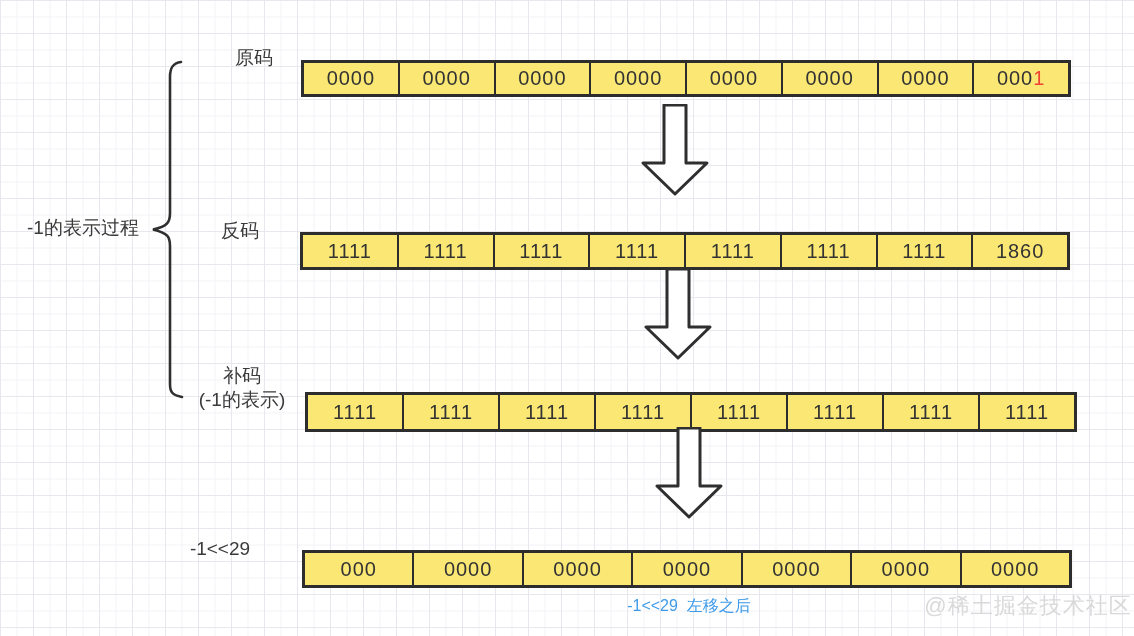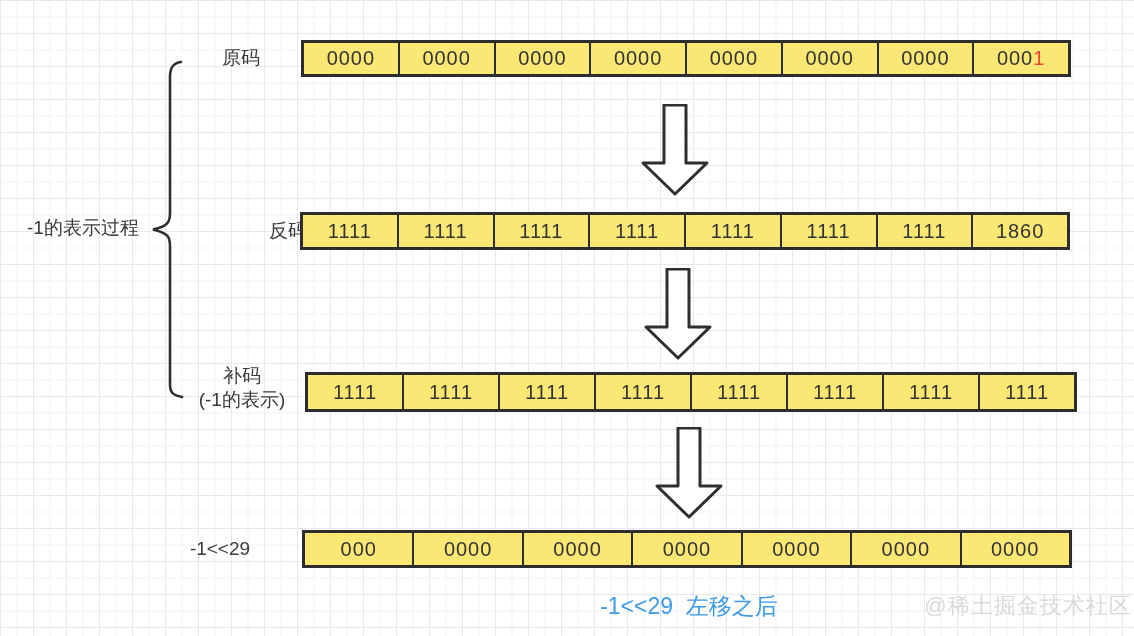--- a/index.html
+++ b/index.html
@@ -16,45 +16,46 @@
   }
   .abs{position:absolute;}
   .centered{transform:translate(-50%,-50%);white-space:nowrap;}
   .label{
     color:#3a3a3a;font-size:19px;line-height:24px;text-align:center;
   }
   .bar{
     display:flex;box-sizing:border-box;
     border:3px solid var(--cell-border,#2d2d2d);
     background:var(--cell-fill,#fbe874);
+    margin-top:20px;
   }
   .cell{
     flex:1;display:flex;align-items:center;justify-content:center;
     font-size:20px;letter-spacing:1px;color:var(--text,#333);
     border-left:2px solid var(--cell-border,#2d2d2d);
     overflow:hidden;
   }
   .cell:first-child{border-left:none;}
-  .caption{color:var(--blue,#3d9be9);font-size:23px;white-space:pre;}
+  .caption{color:var(--blue,#3d9be9);font-size:16px;white-space:pre;}
   .watermark{color:var(--watermark,#d9d9d9);font-size:22px;letter-spacing:1px;}
   svg{display:block;}
 </style>
 </head>
 <body>
 
 <div id="canvas" style="--cell-fill: #fbe874; --cell-border: #2d2d2d; --text: #333333; --blue: #3d9be9; --watermark: #d9d9d9;">
 
   <svg class="abs" style="left:140px;top:50px;" width="60" height="360" viewBox="0 0 60 360">
     <path d="M 41 12 C 32 13 30 19 30 27 L 30 163 C 30 172 28 176 13 179.5 C 28 183 30 187 30 196 L 30 334 C 30 342 32 345 42 347" fill="none" stroke="#2f2f2f" stroke-width="2.6" stroke-linecap="round"></path>
   </svg>
 
   <div class="abs centered label" style="left:83px;top:228px;">-1的表示过程</div>
 
   <div id="rows-layer">
-      <div class="abs centered label" style="left: 241px; top: 58px;">
+      <div class="abs centered label" style="left: 254px; top: 58px;">
         <div>原码</div>
       </div>
       <div class="abs bar" style="left: 301px; top: 40px; width: 770px; height: 37px;">
         <div class="cell">
           <span>0000</span>
         </div>
         <div class="cell">
           <span>0000</span>
         </div>
         <div class="cell">
@@ -70,21 +71,21 @@
           <span>0000</span>
         </div>
         <div class="cell">
           <span>0000</span>
         </div>
         <div class="cell">
           <span>000</span>
           <span style="color: rgb(240, 65, 52);">1</span>
         </div>
       </div>
-      <div class="abs centered label" style="left: 240px; top: 231px; margin-left: 48px;">
+      <div class="abs centered label" style="left: 240px; top: 231px;">
         <div>反码</div>
       </div>
       <div class="abs bar" style="left: 300px; top: 212px; width: 770px; height: 38px;">
         <div class="cell">
           <span>1111</span>
         </div>
         <div class="cell">
           <span>1111</span>
         </div>
         <div class="cell">

